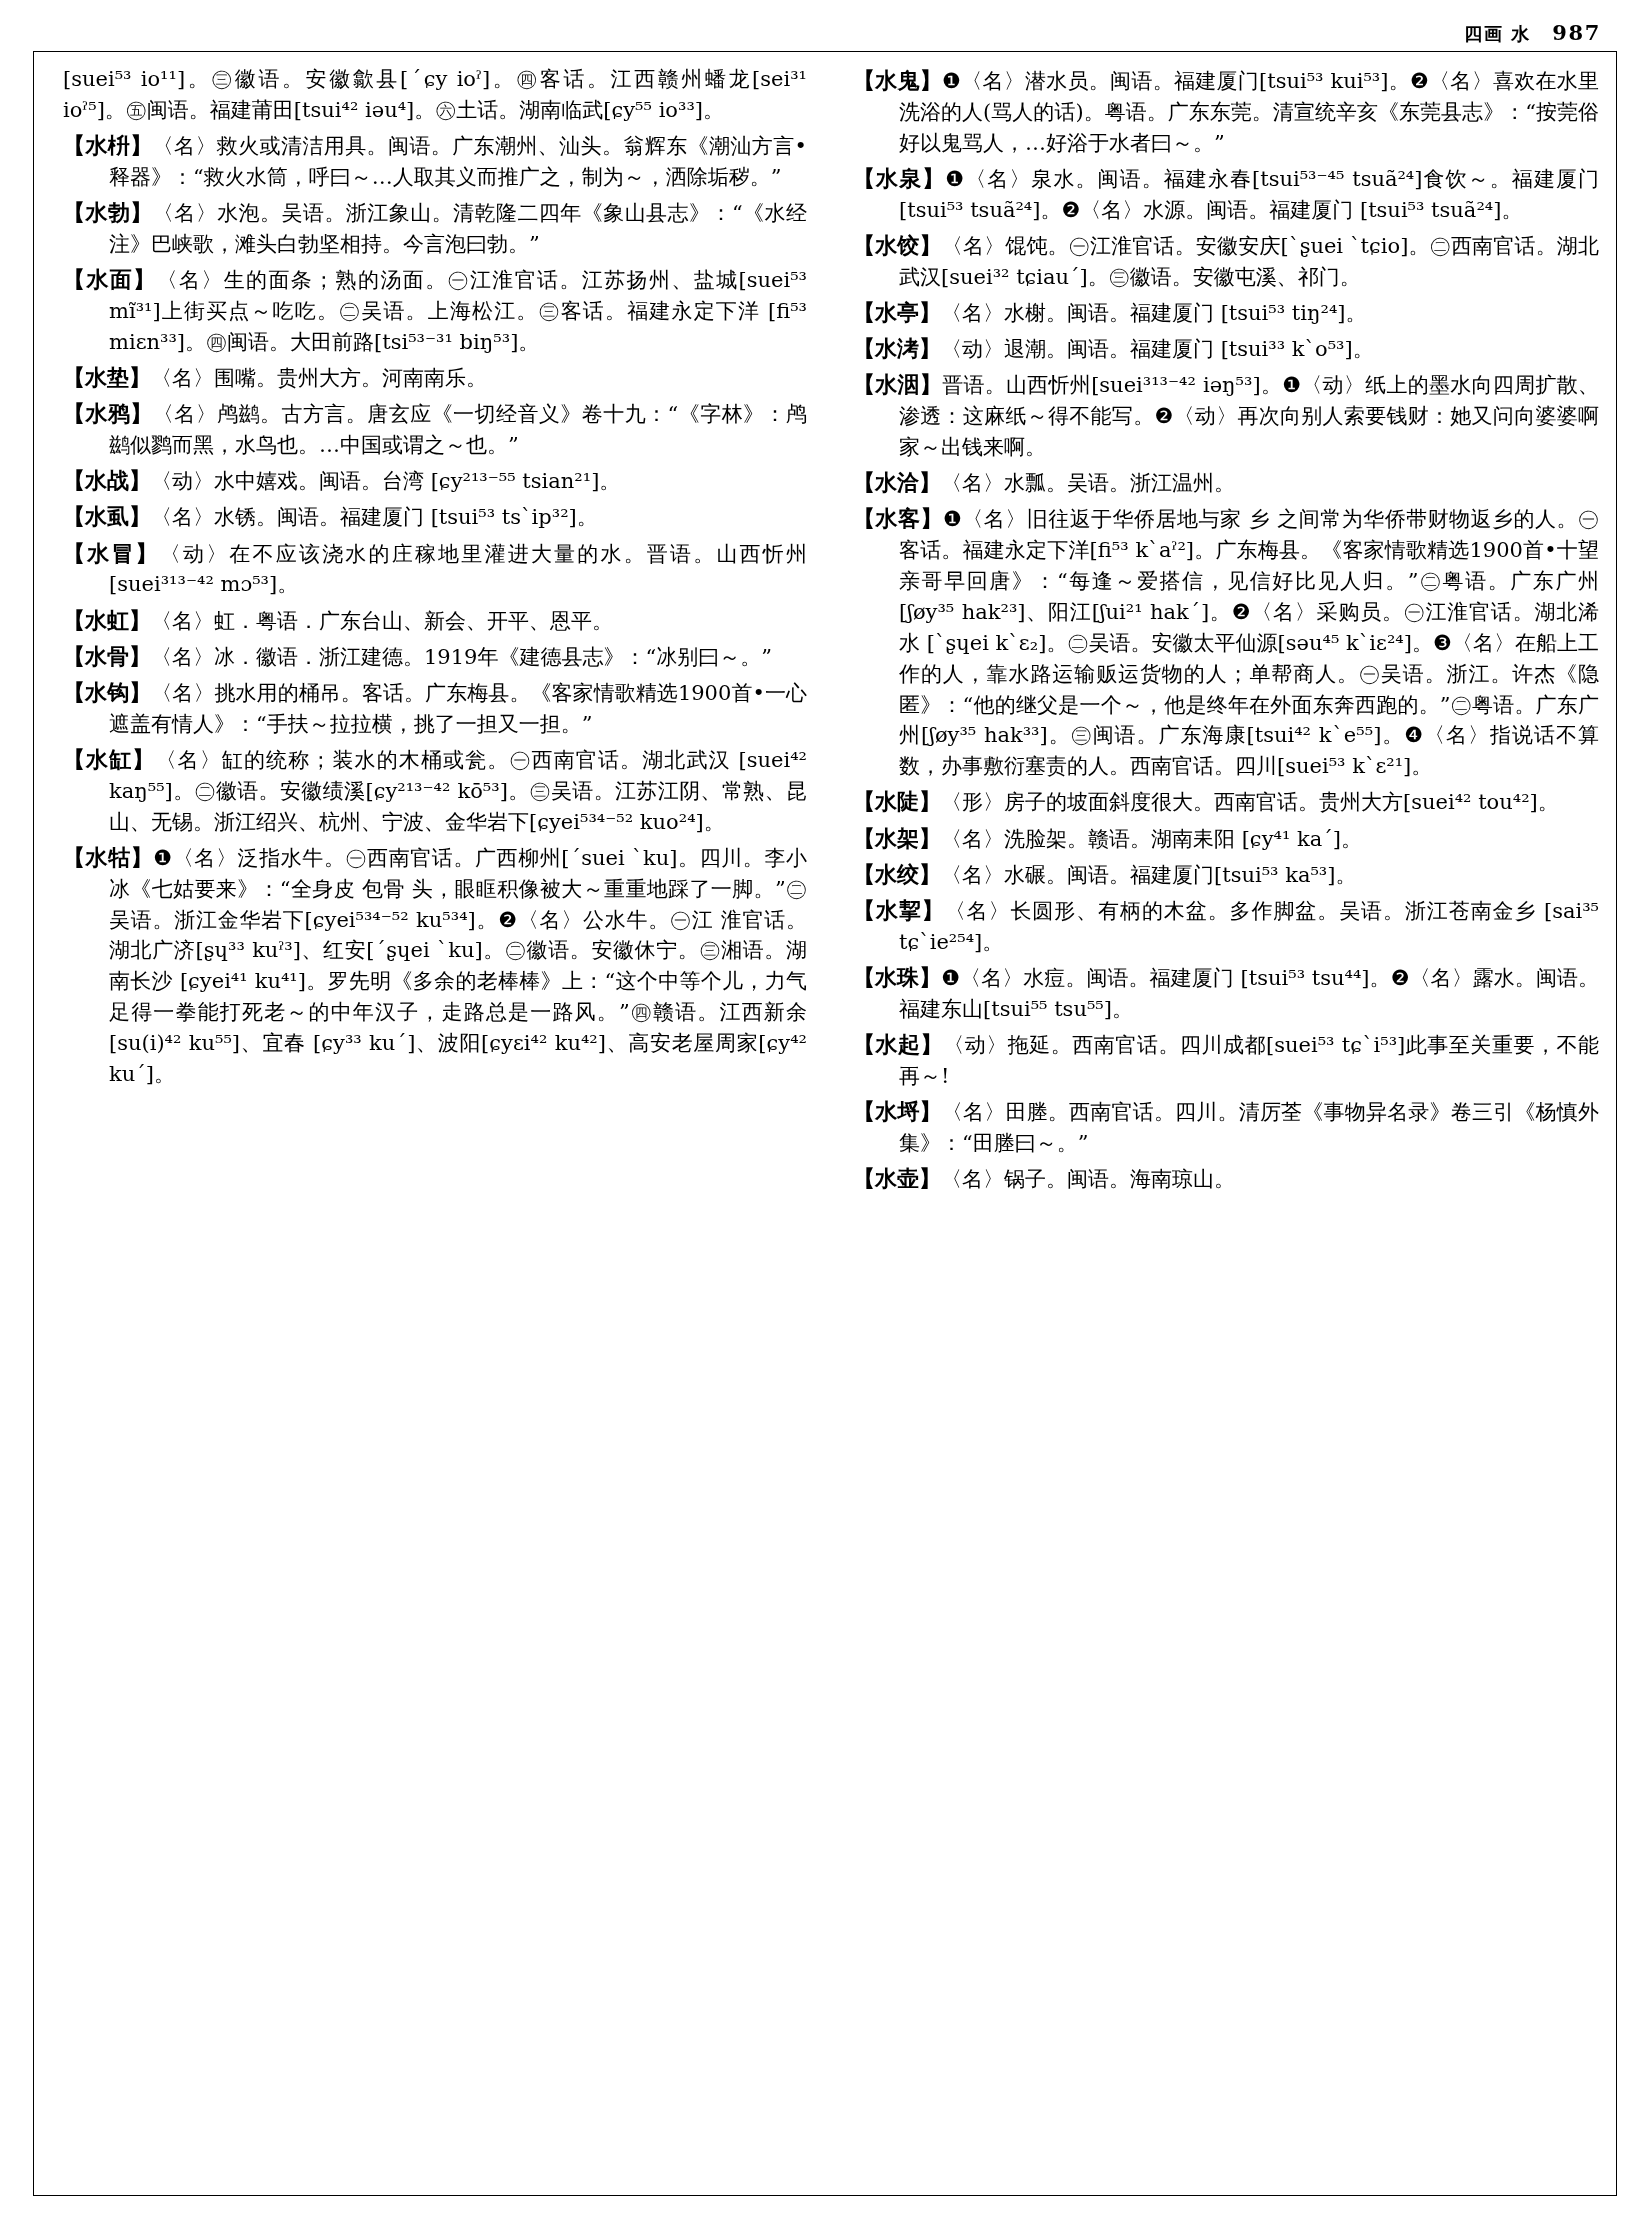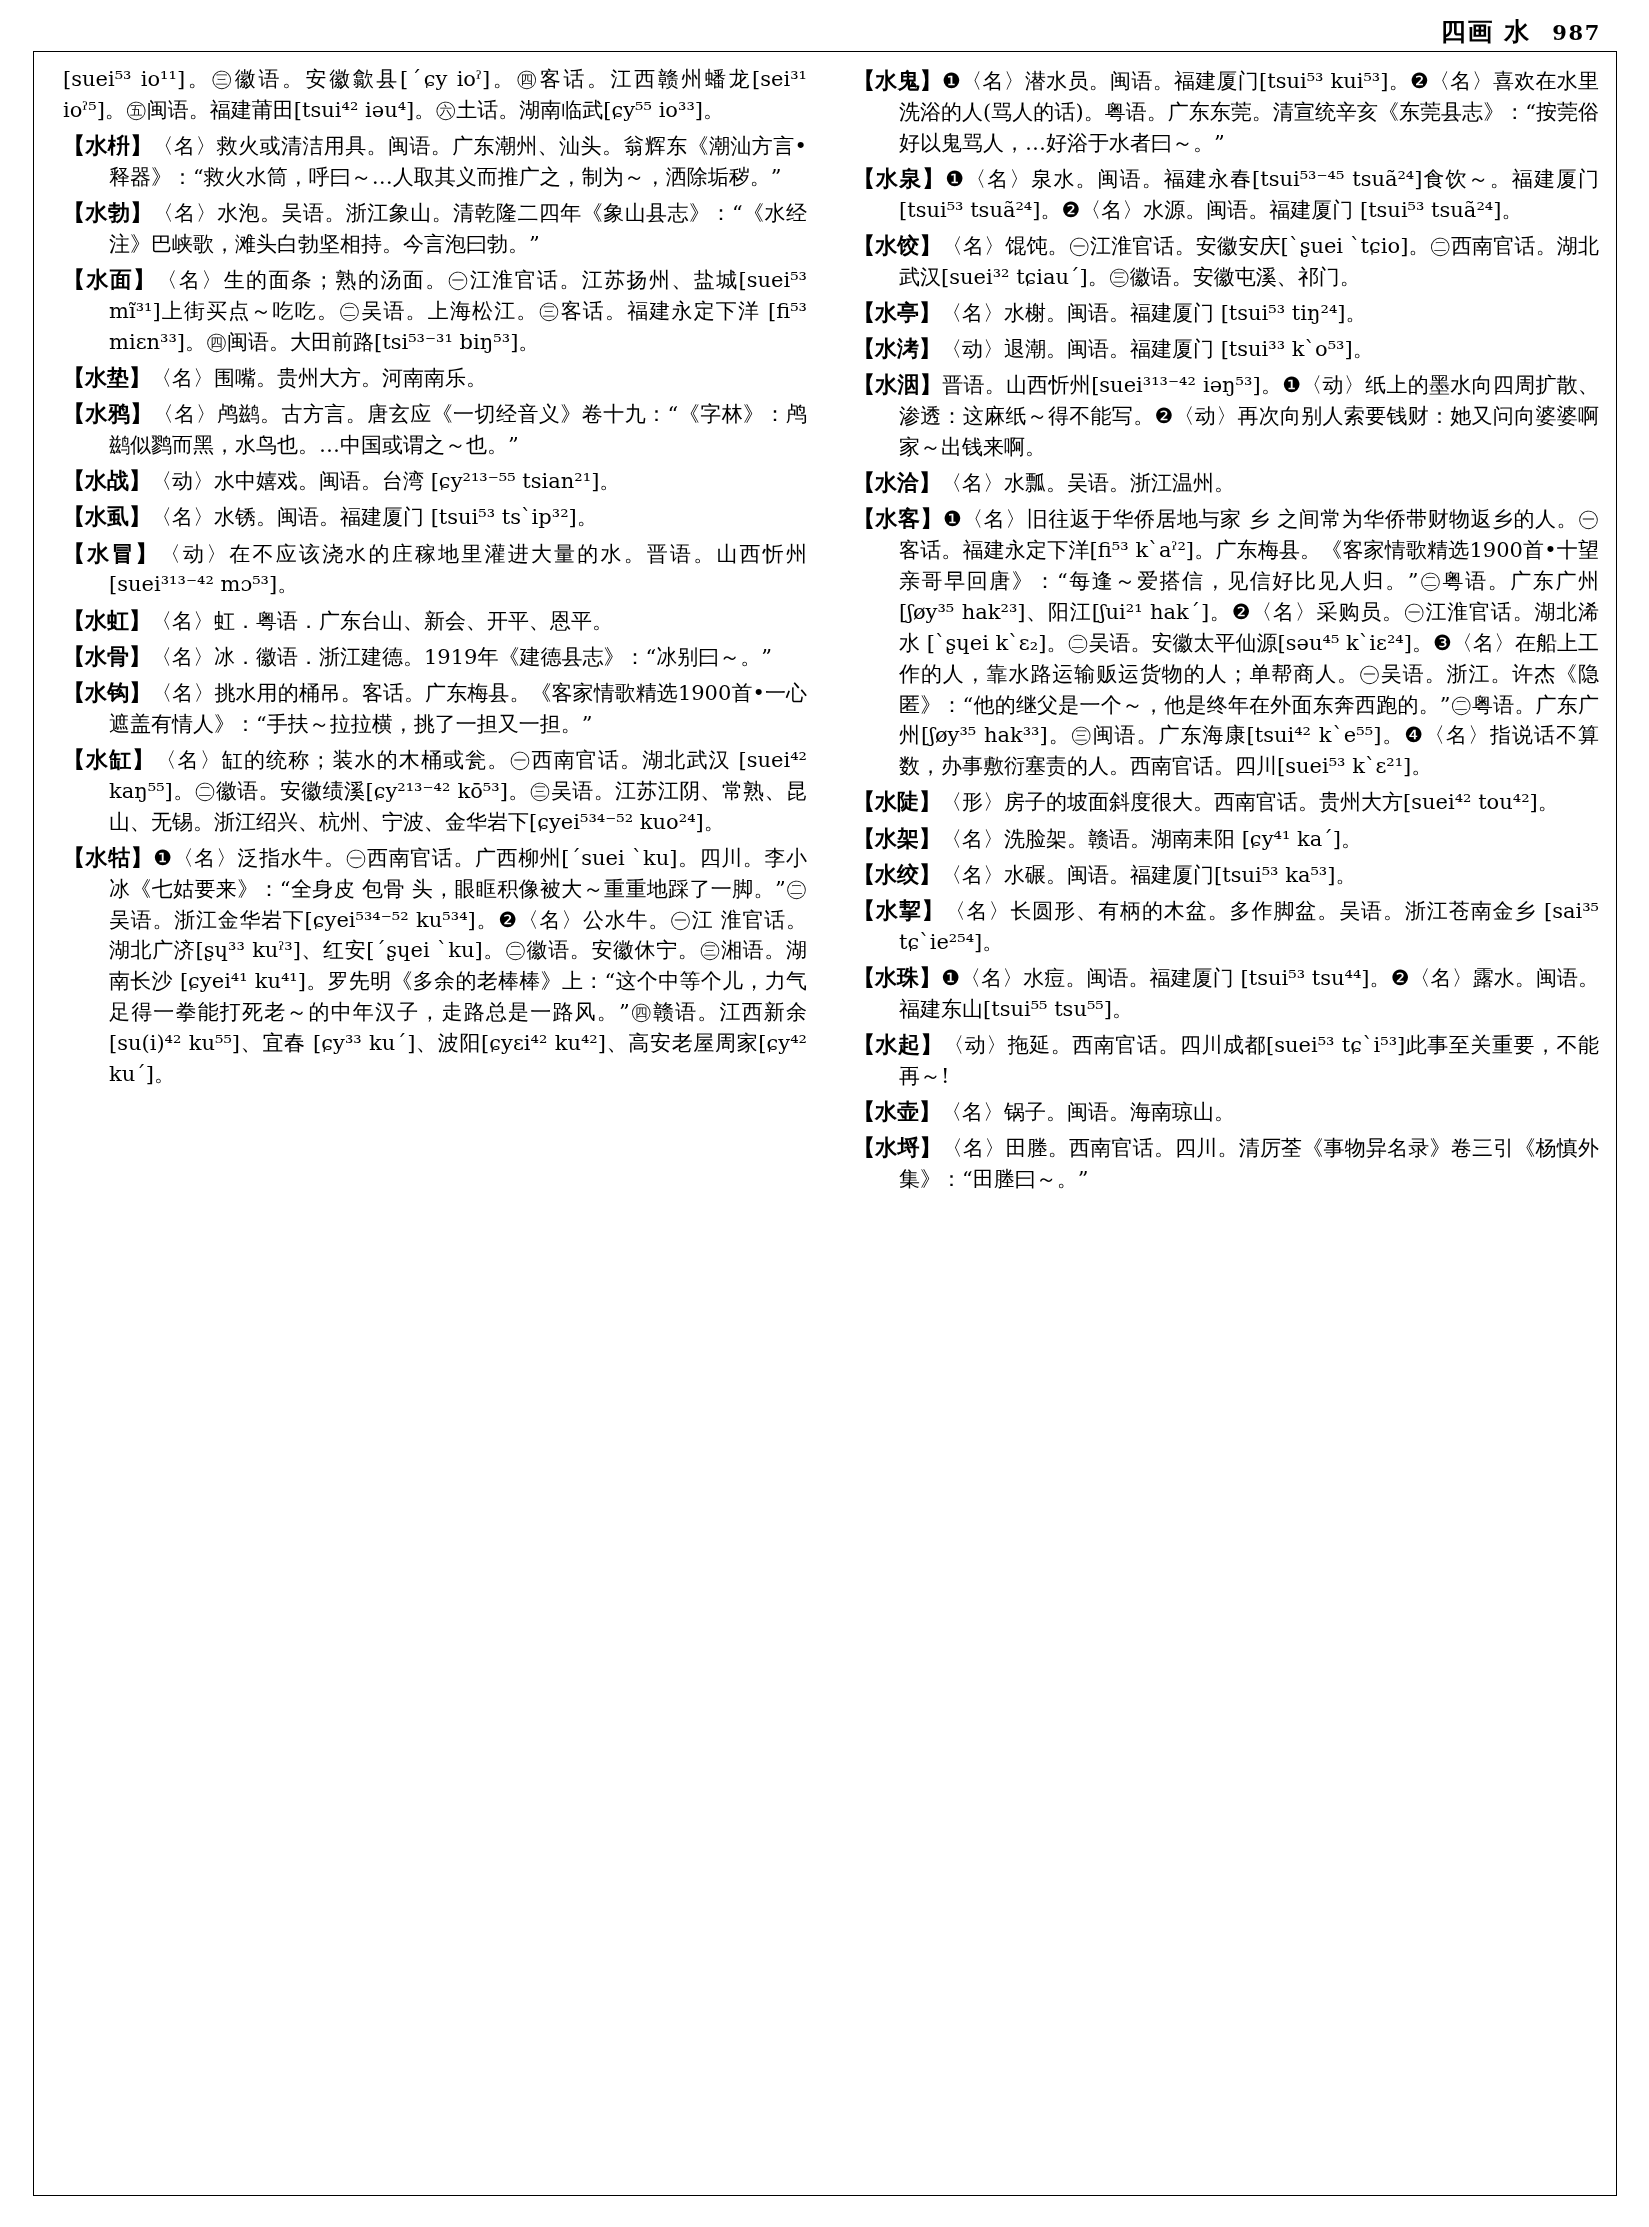--- a/index.html
+++ b/index.html
@@ -33,21 +33,21 @@
     position: absolute;
     top: 11.5px;
     right: 49px;
     font-size: 25px;
     letter-spacing: 1.6px;
     font-weight: bold;
     display: flex;
     align-items: baseline;
     gap: 21.4px;
   }
-  .header .hdr-text { font-size: 25px; }
+  .header .hdr-text { font-size: 18px; }
   .header .hdr-page { font-size: 21px; margin-top: 8px; }
 
   .columns {
     position: absolute;
     left: 33px; top: 51px;
     width: 1584px; height: 2145px;
     display: flex;
     box-sizing: border-box;
   }
   .col {
@@ -201,23 +201,23 @@
 
       <p class="entry">
         <span class="head">【水珠】</span><span class="body">❶〈名〉水痘。闽语。福建厦门 [tsui⁵³ tsu⁴⁴]。❷〈名〉露水。闽语。福建东山[tsui⁵⁵ tsu⁵⁵]。</span>
       </p>
 
       <p class="entry">
         <span class="head">【水起】</span><span class="body">〈动〉拖延。西南官话。四川成都[suei⁵³ tɕˋi⁵³]此事至关重要，不能再～!</span>
       </p>
 
       <p class="entry">
+        <span class="head">【水埒】</span><span class="body">〈名〉田塍。西南官话。四川。清厉荃《事物异名录》卷三引《杨慎外集》：“田塍曰～。”</span>
+      </p>
+
+      <p class="entry">
         <span class="head">【水壶】</span><span class="body">〈名〉锅子。闽语。海南琼山。</span>
-      </p>
-
-      <p class="entry">
-        <span class="head">【水埒】</span><span class="body">〈名〉田塍。西南官话。四川。清厉荃《事物异名录》卷三引《杨慎外集》：“田塍曰～。”</span>
       </p>
 
     </div>
   </div>
 </div>
 
 
 </body></html>

